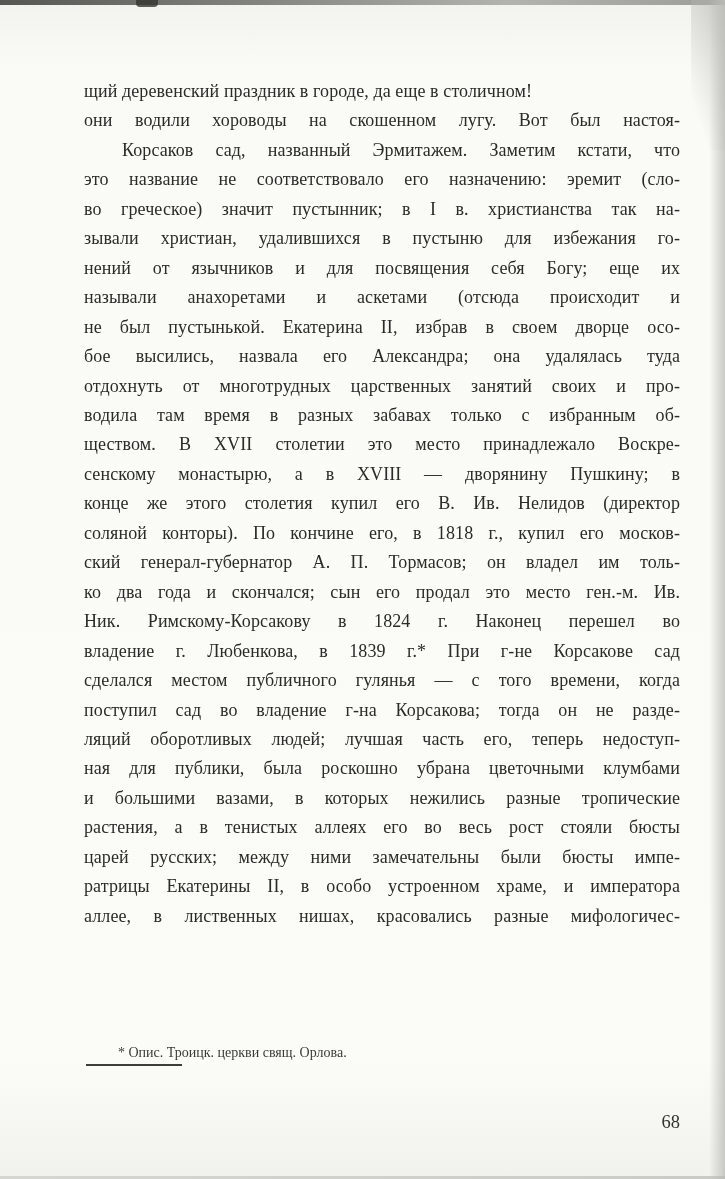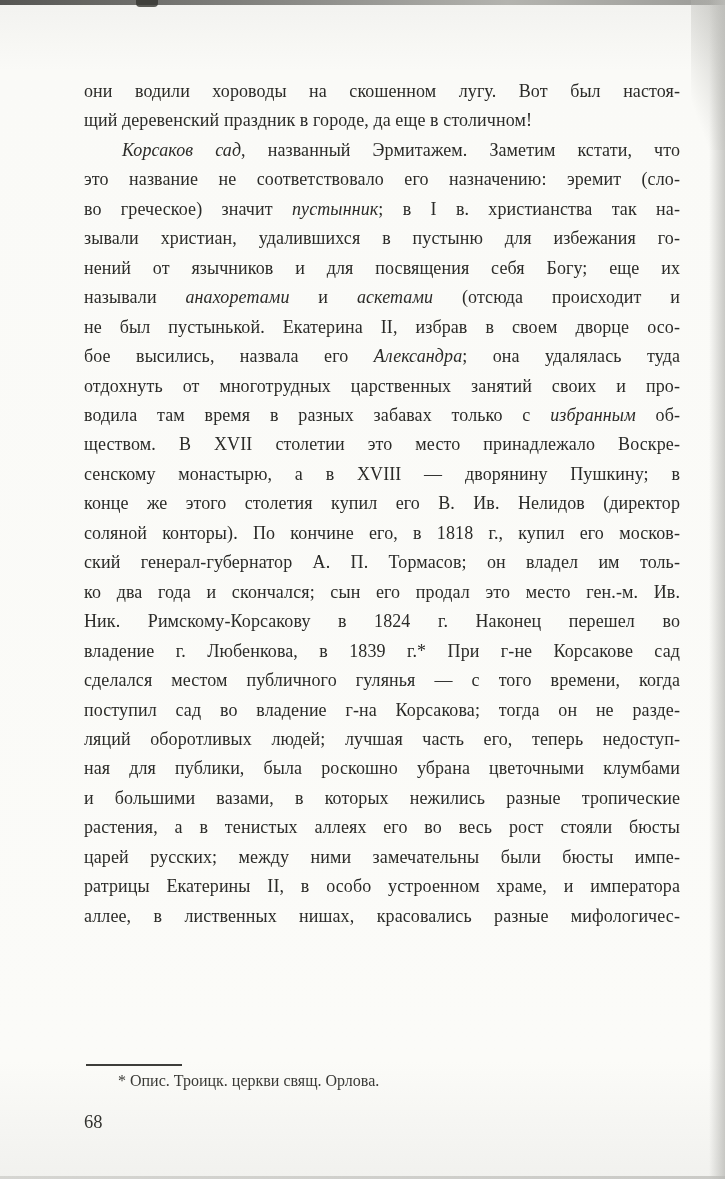--- a/index.html
+++ b/index.html
@@ -49,59 +49,59 @@
     font-size: 18px;
     line-height: 29.45px;
     letter-spacing: 0.1px;
   }
   .line {
     text-align: justify;
     text-align-last: justify;
   }
   .line.end { text-align-last: left; }
   .line.indent { text-indent: 38px; }
-  .it { font-style: italic; }
+  .it { }
 
   
   .footnote-rule {
     position: absolute;
     left: 86px; top: 1064px;
     width: 96px; height: 0;
     border-top: 2px solid #3d3d3a;
   }
   .footnote {
     position: absolute;
-    left: 84px; top: 1072px; width: 596px;
-    font-size: 16px;
+    left: 84px; top: 1044px; width: 596px;
+    font-size: 14px;
     line-height: 18px;
     text-indent: 34px;
     color: #3a3a36;
   }
 
   .page-number {
     position: absolute;
     left: 84px; top: 1112px; width: 596px;
-    text-align: left;
+    text-align: right;
     font-size: 18.5px;
     color: #33332f;
   }
 </style>
 </head>
 <body>
 
 <div class="page">
   <div class="edge-top"></div>
   <div class="top-blob"></div>
   <div class="edge-right-top"></div>
   <div class="edge-right"></div>
   <div class="edge-bottom"></div>
 
   <div class="text-block">
+      <div class="line end"><span>щий деревенский праздник в городе, да еще в столичном!</span></div>
       <div class="line"><span>они водили хороводы на скошенном лугу. Вот был настоя-</span></div>
-      <div class="line end"><span>щий деревенский праздник в городе, да еще в столичном!</span></div>
       <div class="line indent"><span class="it">Корсаков сад</span><span>, названный Эрмитажем. Заметим кстати, что</span></div>
       <div class="line"><span>это название не соответствовало его назначению: эремит (сло-</span></div>
       <div class="line"><span>во греческое) значит </span><span class="it">пустынник</span><span>; в I в. христианства так на-</span></div>
       <div class="line"><span>зывали христиан, удалившихся в пустыню для избежания го-</span></div>
       <div class="line"><span>нений от язычников и для посвящения себя Богу; еще их</span></div>
       <div class="line"><span>называли </span><span class="it">анахоретами</span><span> и </span><span class="it">аскетами</span><span> (отсюда происходит и</span></div>
       <div class="line"><span>не был пустынькой. Екатерина II, избрав в своем дворце осо-</span></div>
       <div class="line"><span>бое высились, назвала его </span><span class="it">Александра</span><span>; она удалялась туда</span></div>
       <div class="line"><span>отдохнуть от многотрудных царственных занятий своих и про-</span></div>
       <div class="line"><span>водила там время в разных забавах только с </span><span class="it">избранным</span><span> об-</span></div>

